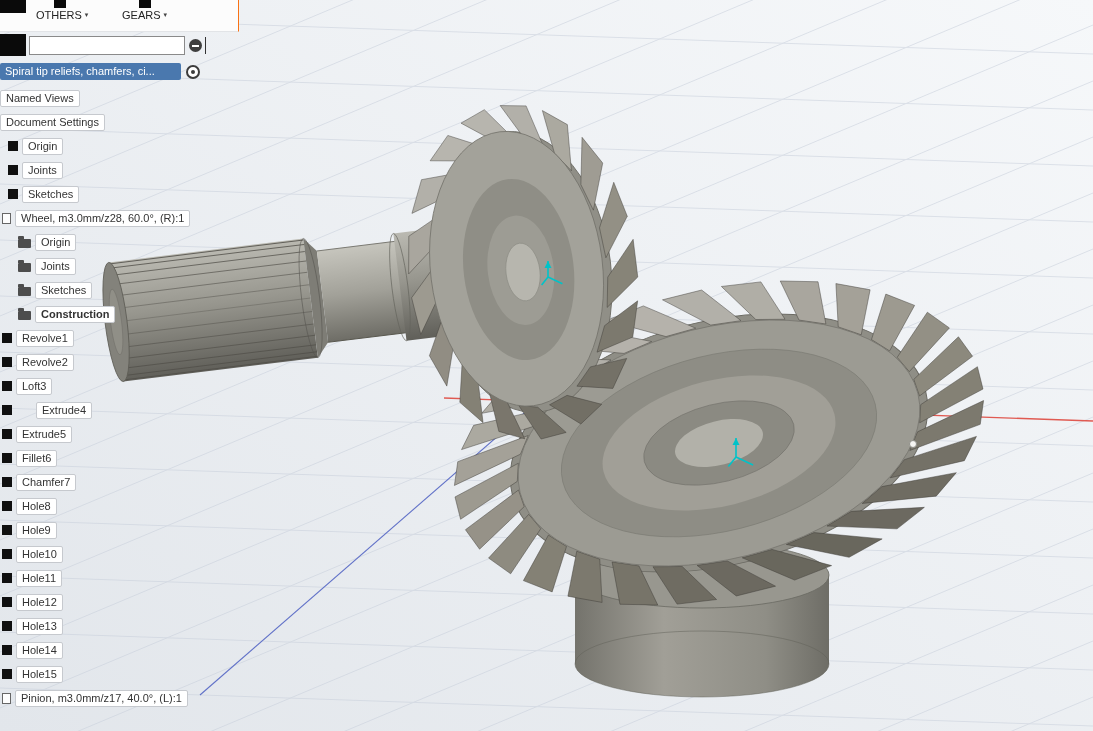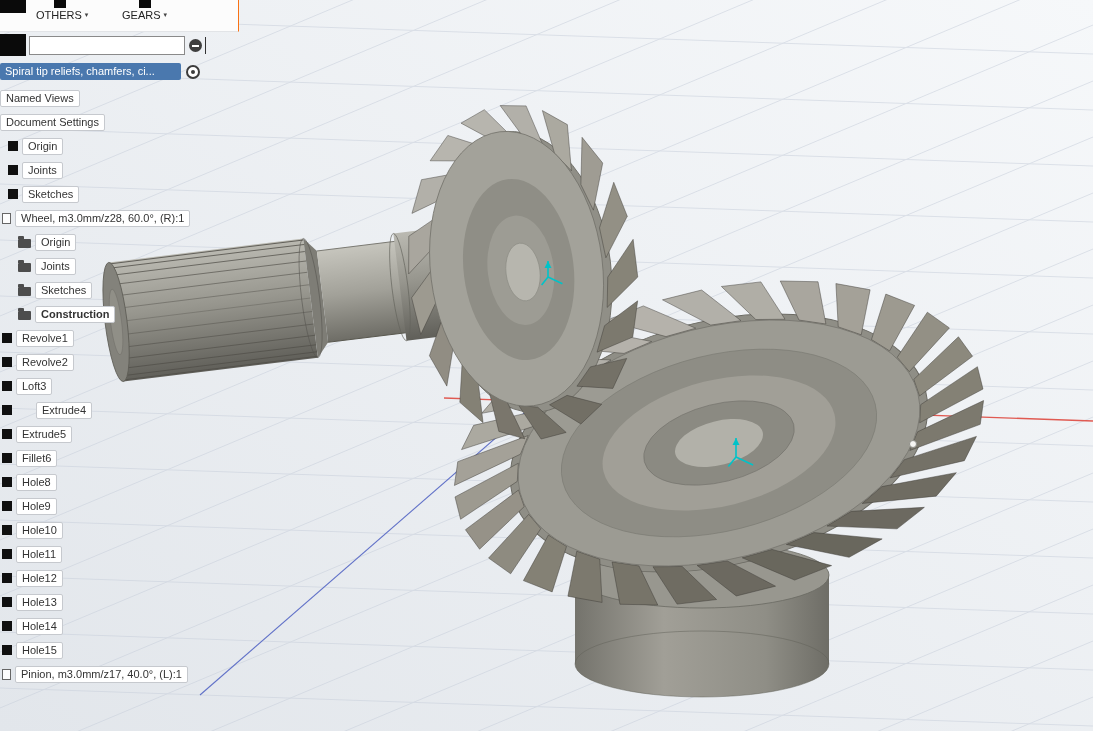--- a/index.html
+++ b/index.html
@@ -302,20 +302,24 @@
       <div class="brow" style="margin-left: 2px;">
         <span class="bicon square"></span>
         <span class="bchip">Extrude5</span>
       </div>
       <div class="brow" style="margin-left: 2px;">
         <span class="bicon square"></span>
         <span class="bchip">Fillet6</span>
       </div>
       <div class="brow" style="margin-left: 2px;">
         <span class="bicon square"></span>
+        <span class="bchip">Chamfer7</span>
+      </div>
+      <div class="brow" style="margin-left: 2px;">
+        <span class="bicon square"></span>
         <span class="bchip">Hole8</span>
       </div>
       <div class="brow" style="margin-left: 2px;">
         <span class="bicon square"></span>
         <span class="bchip">Hole9</span>
       </div>
       <div class="brow" style="margin-left: 2px;">
         <span class="bicon square"></span>
         <span class="bchip">Hole10</span>
       </div>

